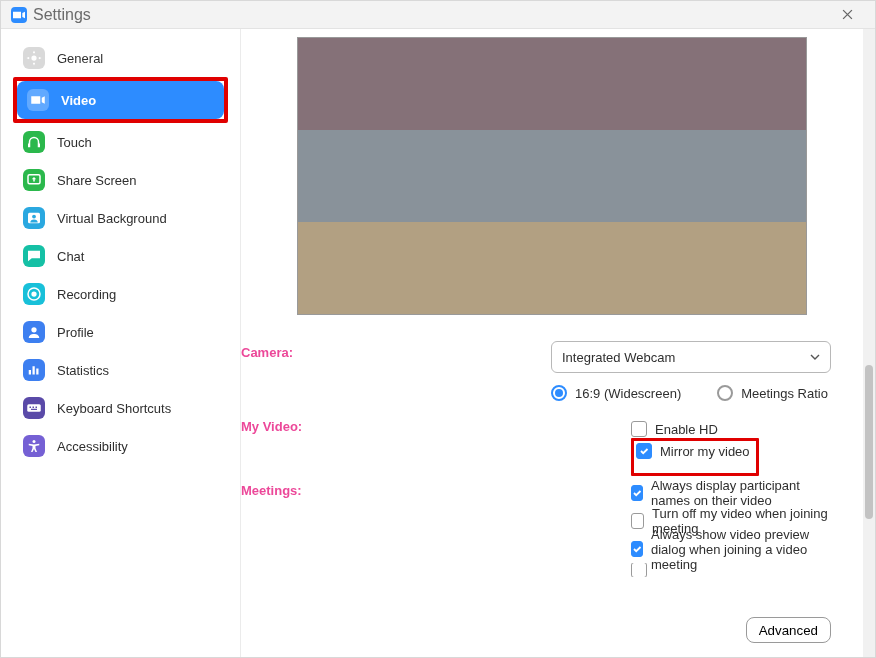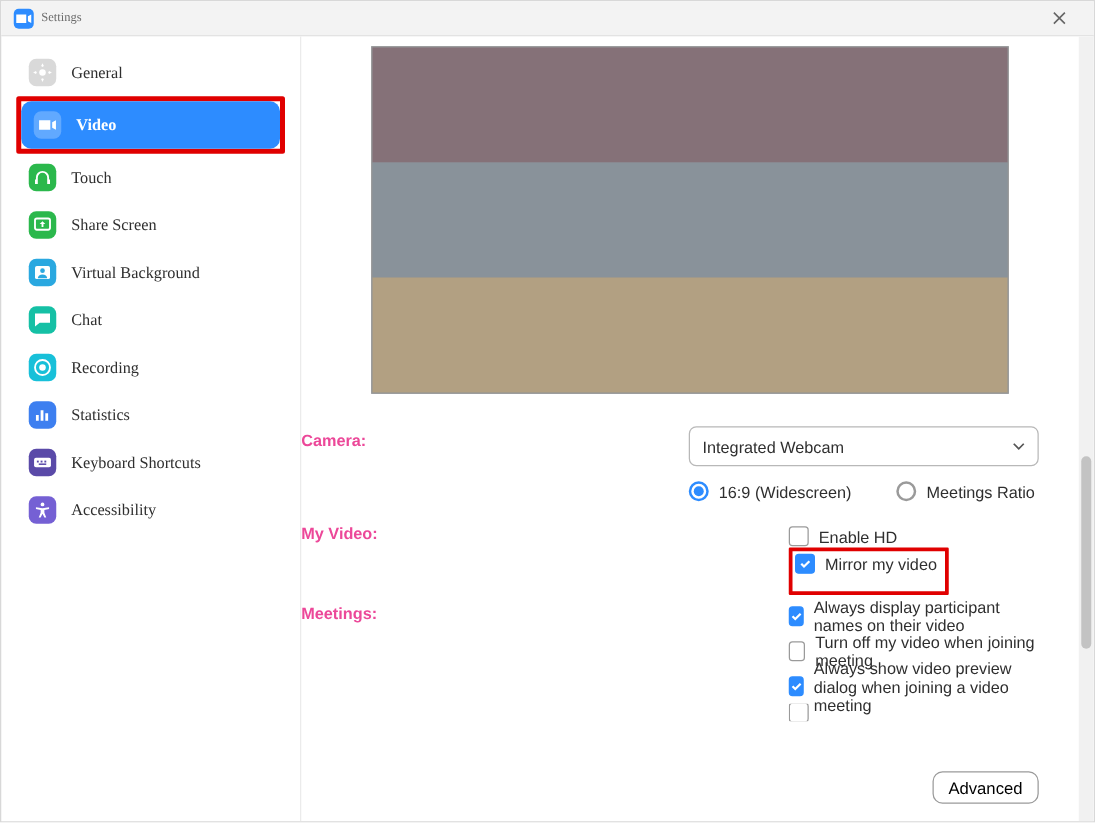--- a/index.html
+++ b/index.html
@@ -1,25 +1,25 @@
 <!DOCTYPE html>
 <html><head>
 <meta charset="utf-8">
 <style>
   * { box-sizing: border-box; }
   html, body { margin:0; padding:0; font-family: "Segoe UI", Arial, sans-serif; font-size:13px; color:#2f2f2f; background:#fafafa; }
   .window { width:876px; height:658px; border:1px solid #d8d8d8; background:#fff; position:relative; display:flex; flex-direction:column; }
   .titlebar { height:28px; background:#f3f3f3; display:flex; align-items:center; padding:0 10px; border-bottom:1px solid #e3e3e3; }
   .title-icon { width:16px; height:16px; border-radius:4px; background:#2D8CFF; display:flex; align-items:center; justify-content:center; margin-right:6px; }
-  .title-text { color:#6b6b6b; font-size:10px; flex:1;font-family:Liberation Serif, serif; }
+  .title-text { color:#6b6b6b; font-size:16px; flex:1; }
   .close-btn { width:36px; height:100%; display:flex; align-items:center; justify-content:center; color:#6b6b6b; cursor:pointer; }
   .body { flex:1; display:flex; overflow:hidden; }
   .sidebar { width:240px; border-right:1px solid #ebebeb; padding: 10px 12px 10px 12px; overflow-y:auto; }
   .side-wrap { position:relative; }
-  .side-item { display:flex; align-items:center; height:38px; padding:0 10px; border-radius:8px; cursor:pointer; gap:12px;font-family:Liberation Serif, serif; }
+  .side-item { display:flex; align-items:center; height:38px; padding:0 10px; border-radius:8px; cursor:pointer; gap:12px; }
   .side-item.active { background:#2D8CFF; color:#fff; font-weight:600; }
   .side-item .sicon { width:22px; height:22px; border-radius:6px; display:flex; align-items:center; justify-content:center; flex-shrink:0; }
   .side-item.active .sicon { background:rgba(255,255,255,0.25); }
   .highlight-sidebar { border:4px solid #e00000; border-radius:2px; padding:0; }
   .highlight-sidebar .side-item { border-radius:8px; }
 
   .main { flex:1; position:relative; padding:8px 44px 0 0; overflow:hidden; }
   .preview { margin: 0 0 26px 56px; width:510px; height:278px; border:1px solid #999; background:#8a8f94; display:flex; flex-direction:column; }
   .pv1 { flex:1; background:#857178; }
   .pv2 { flex:1; background:#89929a; }
@@ -136,20 +136,29 @@
         <div class="side-item">
           <span class="sicon" style="background:#18c0d9">
             <svg class="ic" viewBox="0 0 24 24">
                 <circle cx="12" cy="12" r="8" fill="none" stroke="#fff" stroke-width="2"></circle>
                 <circle cx="12" cy="12" r="3.5" fill="#fff"></circle>
               </svg>
           </span>
           <span>Recording</span>
         </div>
 
+        <div class="side-item">
+          <span class="sicon" style="background:#3d7ff0">
+            <svg class="ic" viewBox="0 0 24 24">
+                <circle cx="12" cy="9" r="3.5" fill="#fff"></circle>
+                <path fill="#fff" d="M5 20c0-3.5 3-5.5 7-5.5s7 2 7 5.5z"></path>
+              </svg>
+          </span>
+          <span>Profile</span>
+        </div>
 
         <div class="side-item">
           <span class="sicon" style="background:#3d7ff0">
             <svg class="ic" viewBox="0 0 24 24">
                 <path fill="#fff" d="M5 18V12h3v6zm5 0V7h3v11zm5 0v-8h3v8z"></path>
               </svg>
           </span>
           <span>Statistics</span>
         </div>
 

